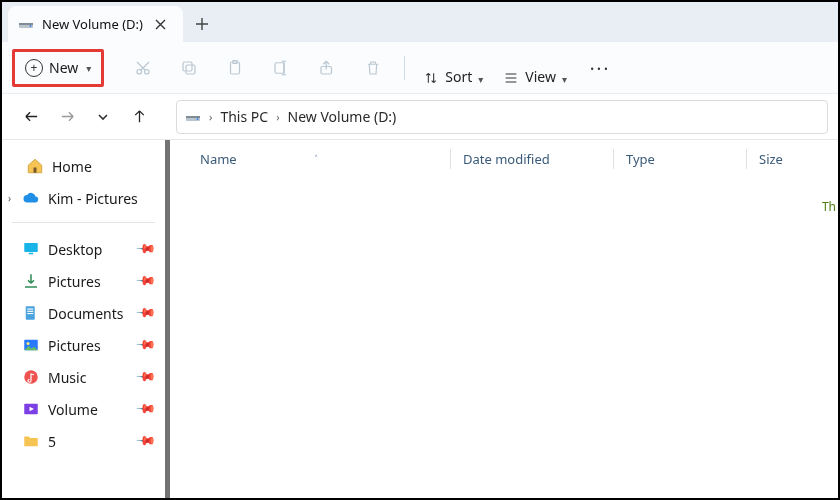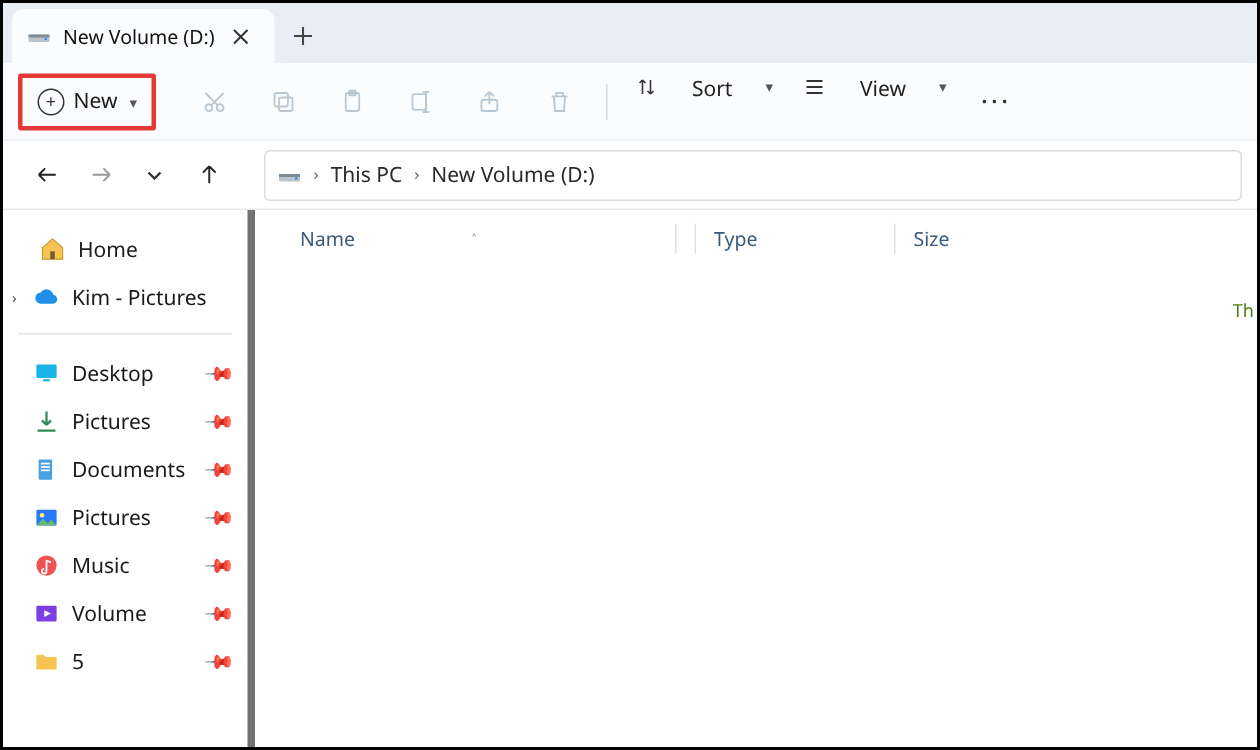--- a/index.html
+++ b/index.html
@@ -13,21 +13,21 @@
   .newtab { width: 38px; height: 36px; display:flex; align-items:center; justify-content:center; color:#333; }
 
   
   .toolbar { height: 52px; background: #fafcfe; display: flex; align-items: center; padding: 0 10px; gap: 4px; border-bottom: 1px solid #e8eef4; }
   .new-btn { display:flex; align-items:center; gap:6px; padding: 4px 10px; border: 3px solid #e53935; border-radius: 2px; color:#1a1a1a; font-size:14px; height: 38px; }
   .new-btn .plus { width:18px;height:18px;border:1.4px solid #333;border-radius:50%;display:flex;align-items:center;justify-content:center;font-size:12px;line-height:1;color:#333; }
   .new-btn .chev { font-size:10px; color:#555; margin-left:2px; }
   .tool-icon { width: 42px; height: 36px; display:flex; align-items:center; justify-content:center; color:#8fa5b5; }
   .tool-icon.disabled { opacity: .6; }
   .tool-sep { width:1px; height:24px; background:#d0dbe4; margin: 0 6px; }
-  .tool-label { display:flex; align-items:flex-start; gap:22px; padding: 0 8px; height:36px; color:#222; font-size:14px; }
+  .tool-label { display:flex; align-items:flex-end; gap:6px; padding: 0 8px; height:36px; color:#222; font-size:14px; }
   .tool-label .chev { font-size:10px; color:#555; }
   .more { width:42px;height:36px;display:flex;align-items:center;justify-content:center;color:#333;font-size:18px;letter-spacing:2px; }
 
   
   .navrow { height: 46px; display:flex; align-items:center; padding: 0 10px 0 14px; border-bottom: 1px solid #e7e7e7; gap: 6px; background:#fff; }
   .nav-btn { width: 30px; height: 30px; display:flex; align-items:center; justify-content:center; color:#333; }
   .nav-btn.dim { color:#8f8f8f; }
   .addrbox { flex:1; height:34px; border:1px solid #dcdcdc; border-radius:4px; margin-left: 16px; display:flex; align-items:center; padding: 0 8px; gap:6px; font-size:14px; color:#2a2a2a; }
   .addrbox .sep { color:#666; font-size:11px; padding:0 2px; }
   .addrbox .drive-icon svg { width:16px;height:16px; }
@@ -274,20 +274,21 @@
     </div>
   </div>
 
   <div class="content">
     <div class="cols">
       <div class="col-name">
         <span>Name</span>
         <span class="sort">˄</span>
       </div>
       <div class="coldiv"></div>
+      <div class="col-date"><span>Date modified</span></div>
       <div class="coldiv"></div>
       <div class="col-type"><span>Type</span></div>
       <div class="coldiv"></div>
       <div class="col-size"><span>Size</span></div>
     </div>
   </div>
 </div>
 
 <span class="edge-tag">Th</span>
 

